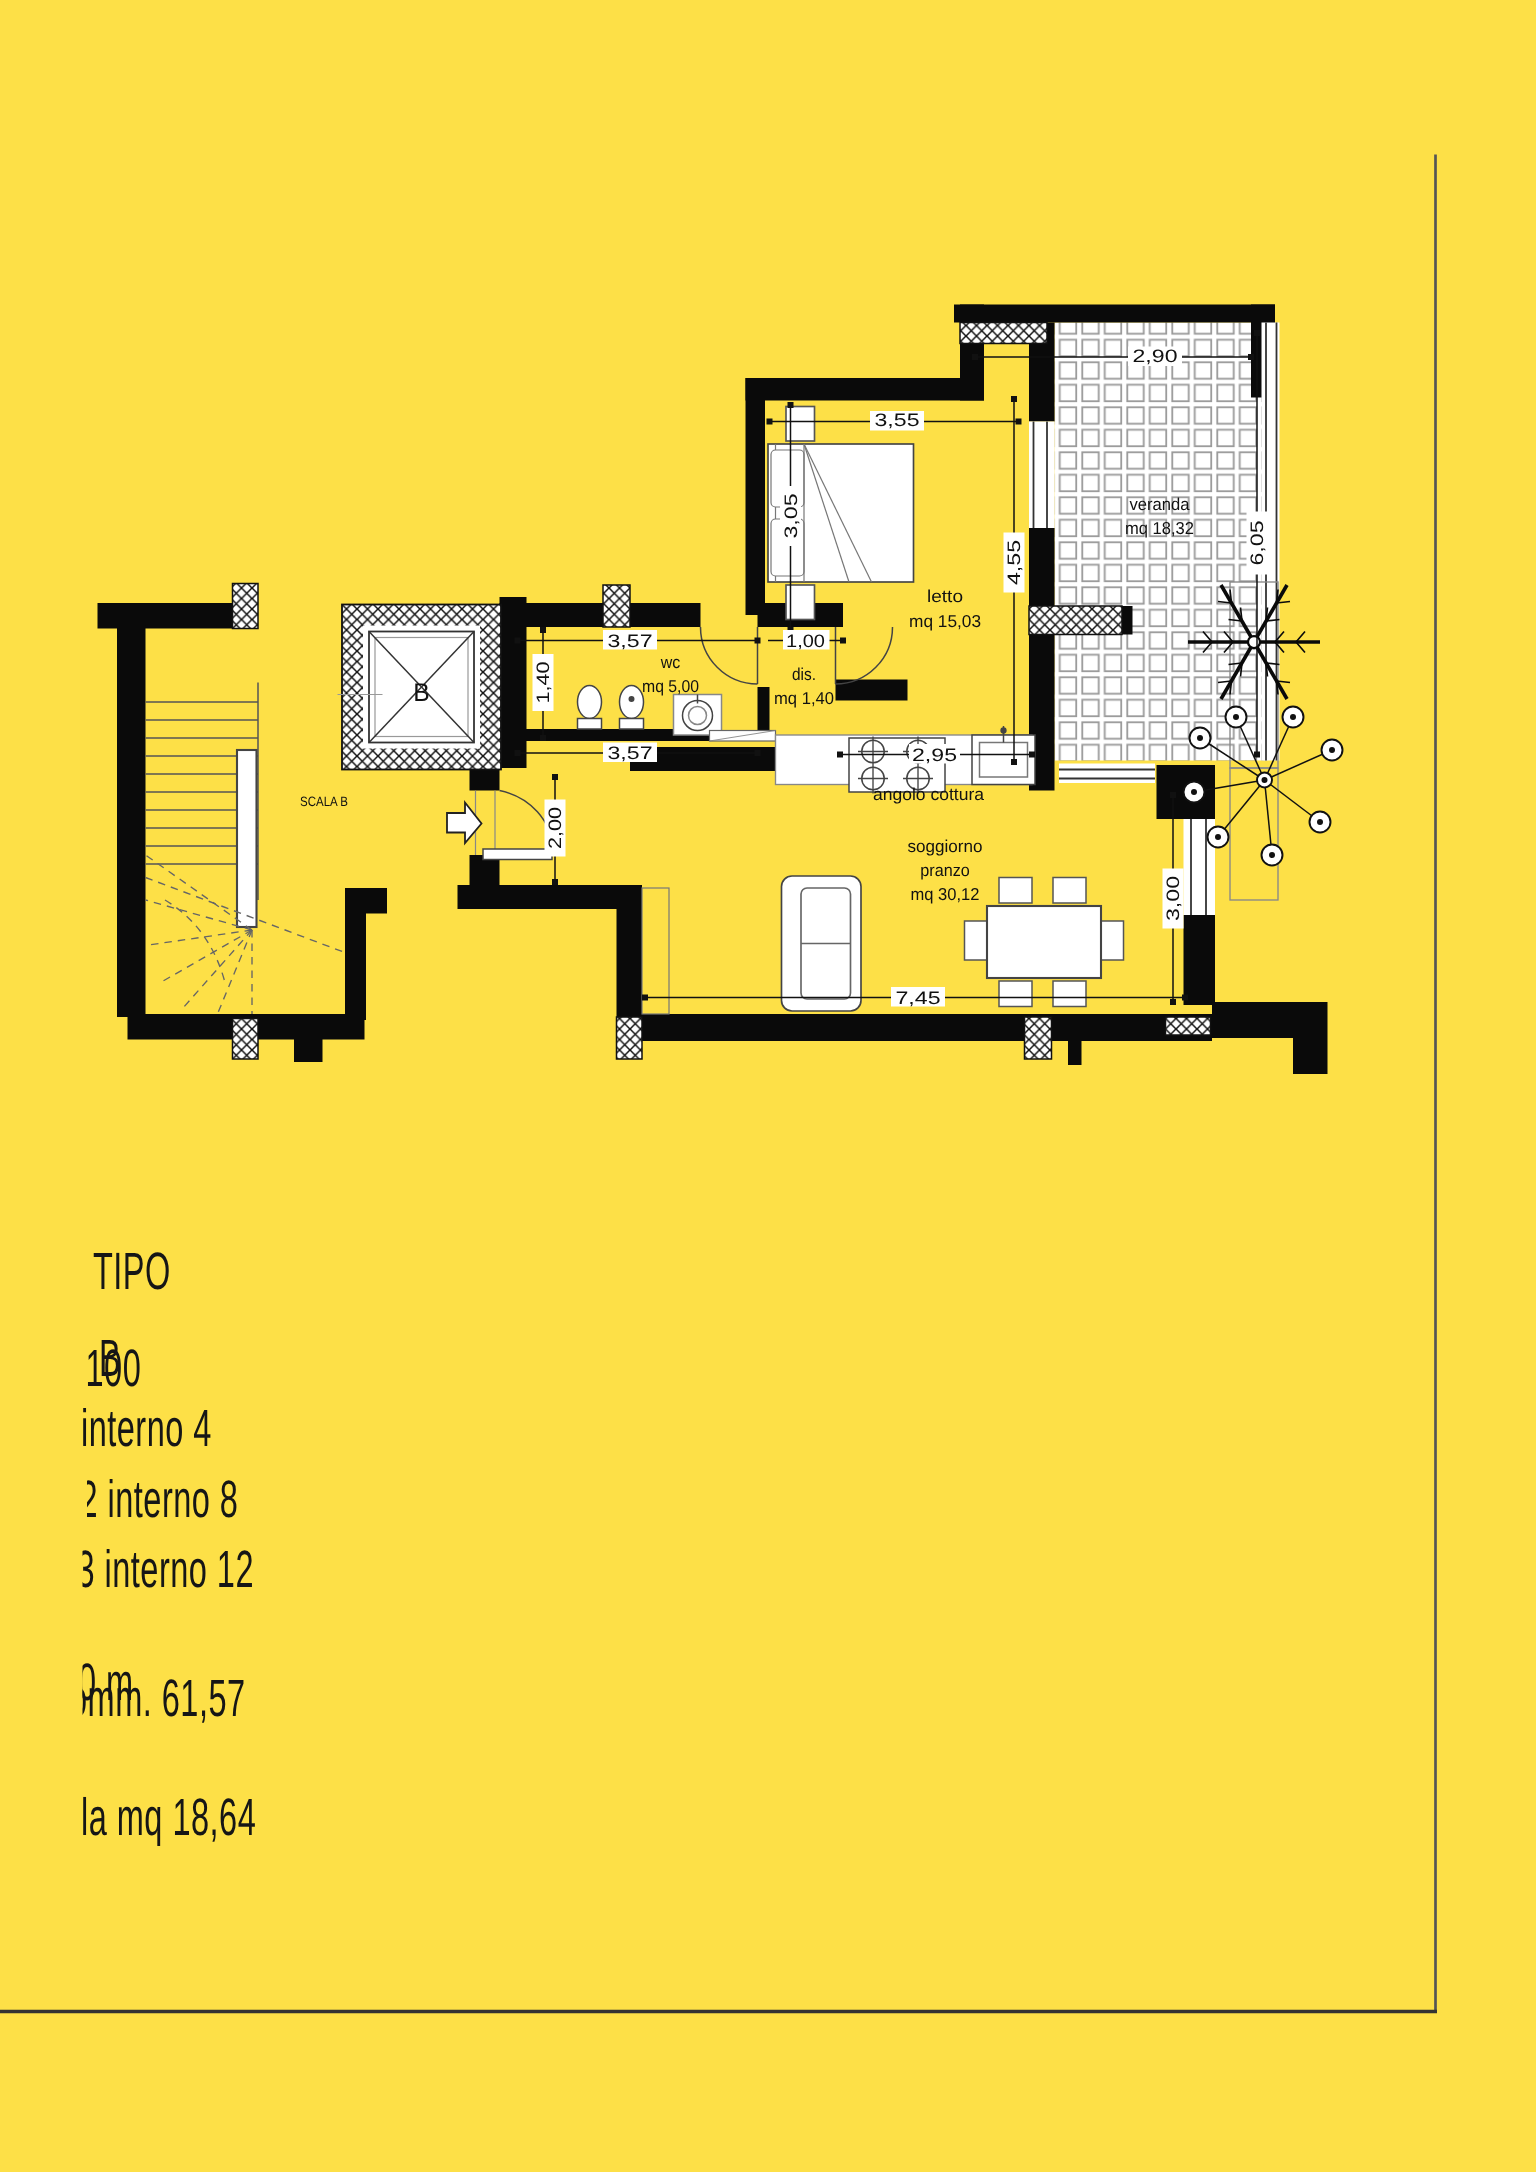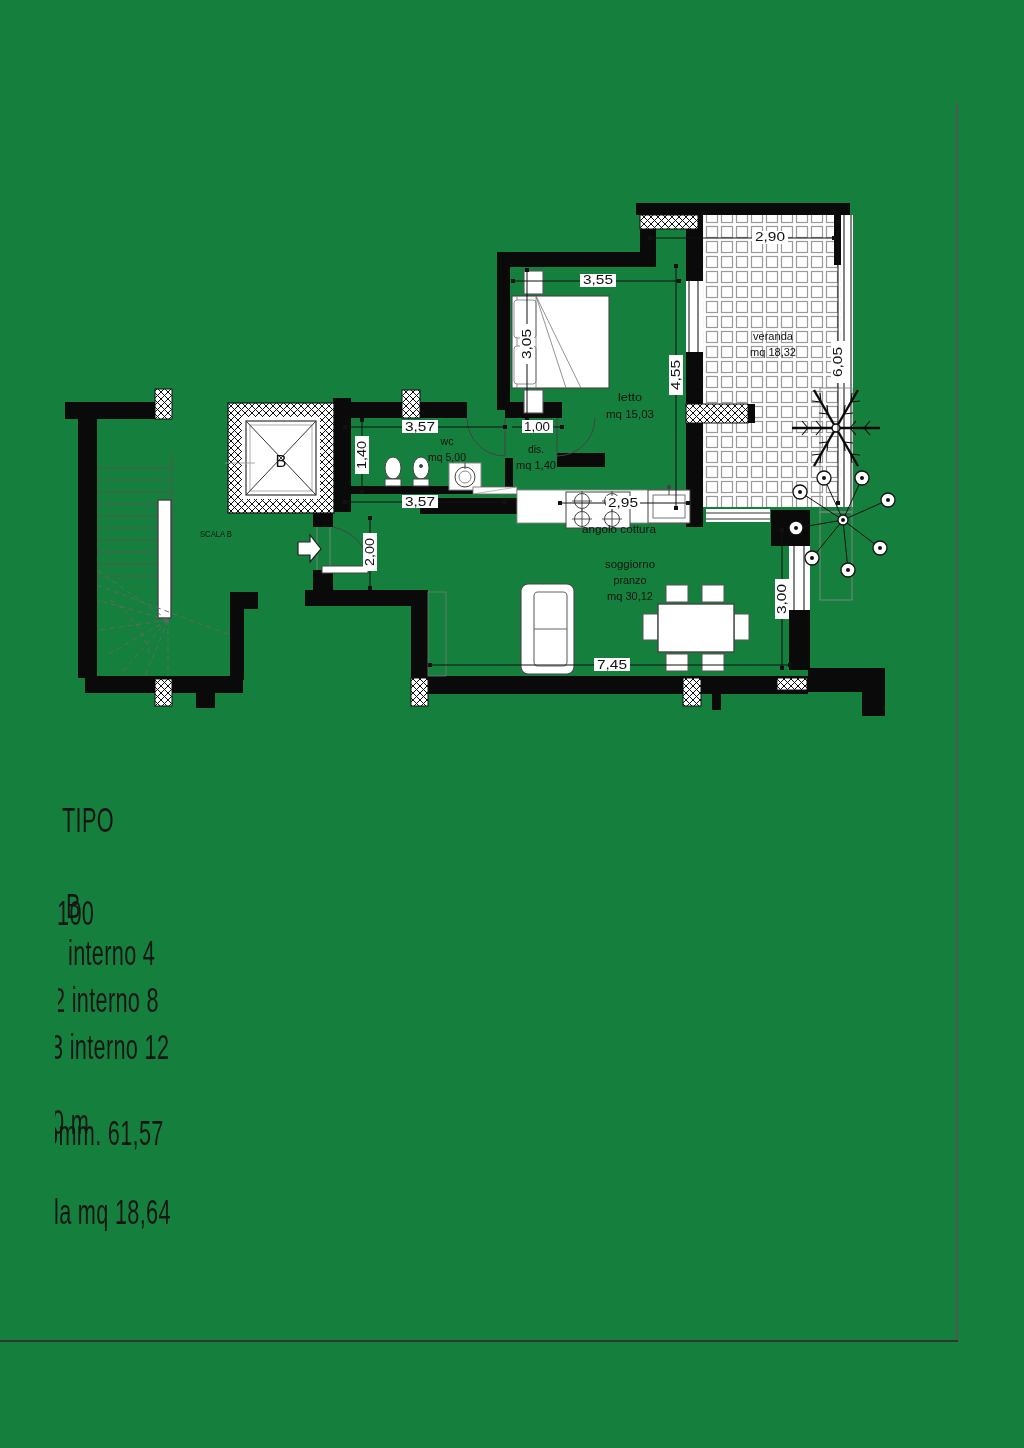--- a/index.html
+++ b/index.html
@@ -1,16 +1,16 @@
 <!DOCTYPE html>
 <html><head>
 <meta charset="utf-8">
 <style>
   html,body{margin:0;padding:0;background:#ffffff;}
-  #page{position:relative;width:1024px;height:1448px;background:#15803d;overflow:hidden;
+  #page{position:relative;width:1024px;height:1448px;background:#fde047;overflow:hidden;
         font-family:"Liberation Sans", sans-serif;color:#111;}
   svg{position:absolute;left:0;top:0;}
   svg text{font-family:"Liberation Sans", sans-serif;fill:#111;}
   .tline{position:absolute;overflow:hidden;height:44px;width:340px;}
   .tx{display:inline-block;font-size:35px;color:#161616;transform:scaleX(0.62);
       transform-origin:0 0;white-space:nowrap;letter-spacing:0.5px;}
 </style>
 </head>
 <body>
 
@@ -362,24 +362,24 @@
     <text x="619" y="533" textLength="74" lengthAdjust="spacingAndGlyphs">angolo cottura</text>
     <text x="630" y="568" textLength="50" lengthAdjust="spacingAndGlyphs">soggiorno</text>
     <text x="630" y="584" textLength="33" lengthAdjust="spacingAndGlyphs">pranzo</text>
     <text x="630" y="600" textLength="46" lengthAdjust="spacingAndGlyphs">mq 30,12</text>
     <text x="216" y="537" font-size="9" textLength="32" lengthAdjust="spacingAndGlyphs">SCALA B</text>
     <text x="281" y="467" font-size="17" textLength="11" lengthAdjust="spacingAndGlyphs">B</text>
   </g>
 </svg>
 
 <div>
-  <div class="tline" style="left:62px;top:800px"><span class="tx">TIPO</span></div>
+  <div class="tline" style="left:62px;top:828px"><span class="tx">TIPO</span></div>
   <div class="tline" style="left:57px;top:893px"><span class="tx">100</span></div>
   <div class="tline" style="left:66px;top:886px"><span class="tx">B</span></div>
-  <div class="tline" style="left:68px;top:933px"><span class="tx">interno 4</span></div>
+  <div class="tline" style="left:54px;top:933px"><span class="tx">interno 4</span></div>
   <div class="tline" style="left:58px;top:980px"><span class="tx" style="margin-left:-5px">2 interno 8</span></div>
   <div class="tline" style="left:55px;top:1027px"><span class="tx" style="margin-left:-4px">3 interno 12</span></div>
   <div class="tline" style="left:55px;top:1102px"><span class="tx" style="margin-left:-3px">0 m</span></div>
   <div class="tline" style="left:55px;top:1113px"><span class="tx" style="margin-left:-9px">omm. 61,57</span></div>
   <div class="tline" style="left:55px;top:1192px"><span class="tx" style="margin-left:-1px">la mq 18,64</span></div>
 </div>
 
 </div>
 
 </body></html>

